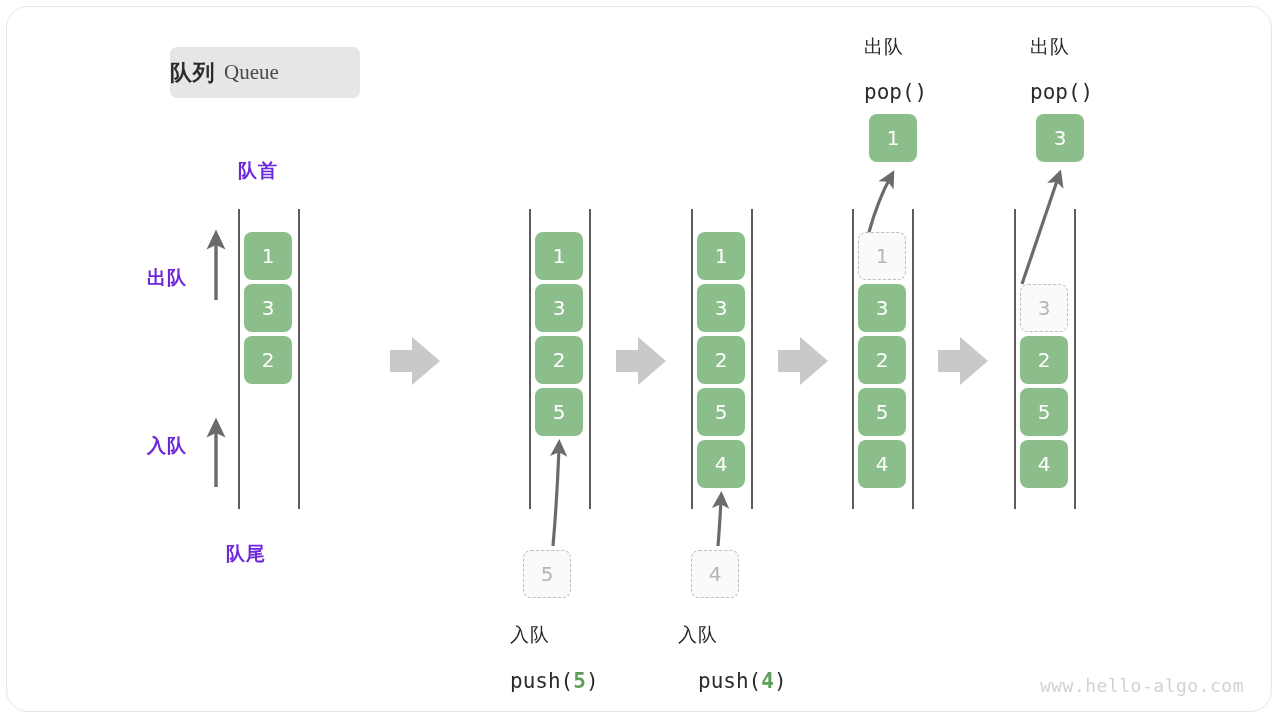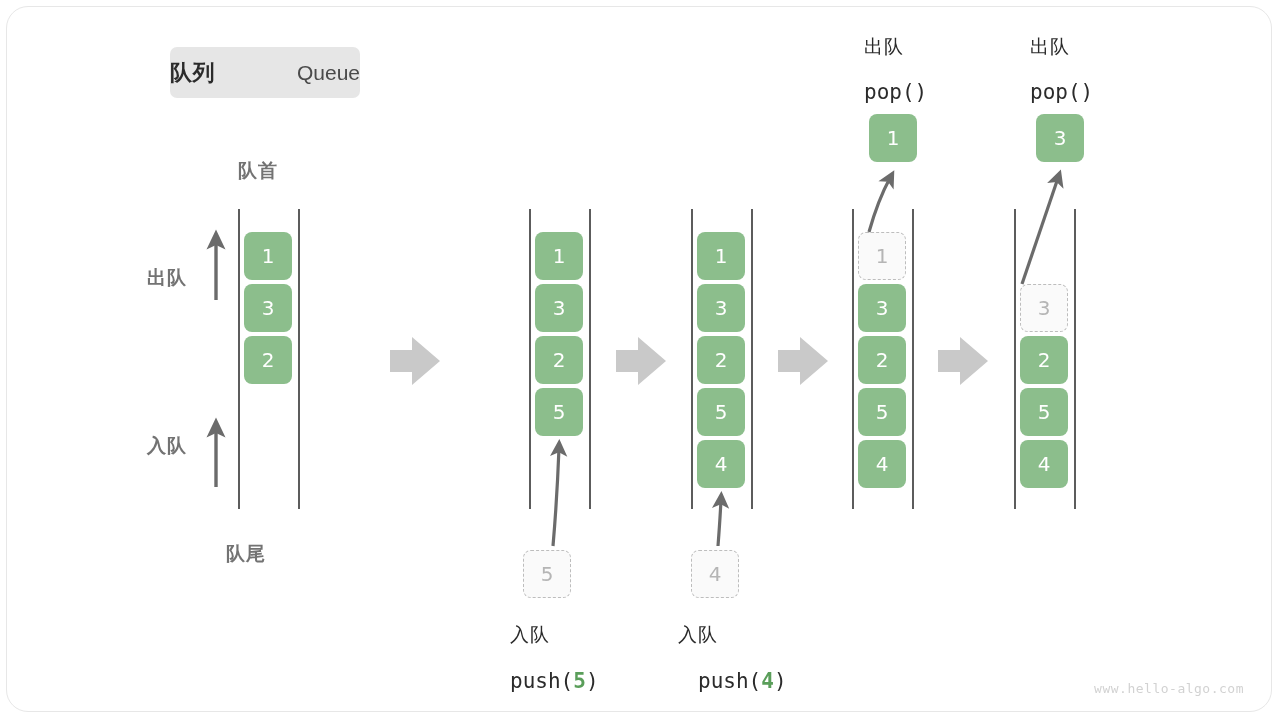--- a/index.html
+++ b/index.html
@@ -37,39 +37,39 @@
   .title-badge {
     position: absolute;
     left: 170px;
     top: 47px;
     width: 190px;
     height: 51px;
     background: #e6e6e6;
     border-radius: 7px;
     display: flex;
     align-items: center;
-    justify-content: space-between;
+    justify-content: flex-start;
     gap: 9px;
   }
   .title-cn {
     font-size: 22px;
     font-weight: bold;
     color: #2b2b2b;
     letter-spacing: 0.5px;
   }
   .title-en {
-    font-family: Liberation Sans, sans-serif;
+    font-family: Liberation Serif, serif;
     font-size: 21px;
     color: #4a4a4a;
   }
 
   
   .lbl {
     position: absolute;
-    color: #737373;
+    color: #6d28d9;
     white-space: pre;
   }
   .lbl-head {
     font-size: 19px;
     font-weight: bold;
     letter-spacing: 1px;
   }
   .lbl-side {
     font-size: 19px;
     font-weight: bold;
@@ -116,21 +116,21 @@
     border: 1.6px dashed #bdbdbd;
     color: #b5b5b5;
   }
 
   
   .watermark {
     position: absolute;
     right: 36px;
     bottom: 24px;
     font-family: "DejaVu Sans Mono", "Liberation Mono", monospace;
-    font-size: 13px;
+    font-size: 18px;
     color: #d2d2d2;
     letter-spacing: 0.5px;
     margin-left: 16px;
   }
 
   svg.overlay {
     position: absolute;
     left: 0;
     top: 0;
     width: 1280px;

